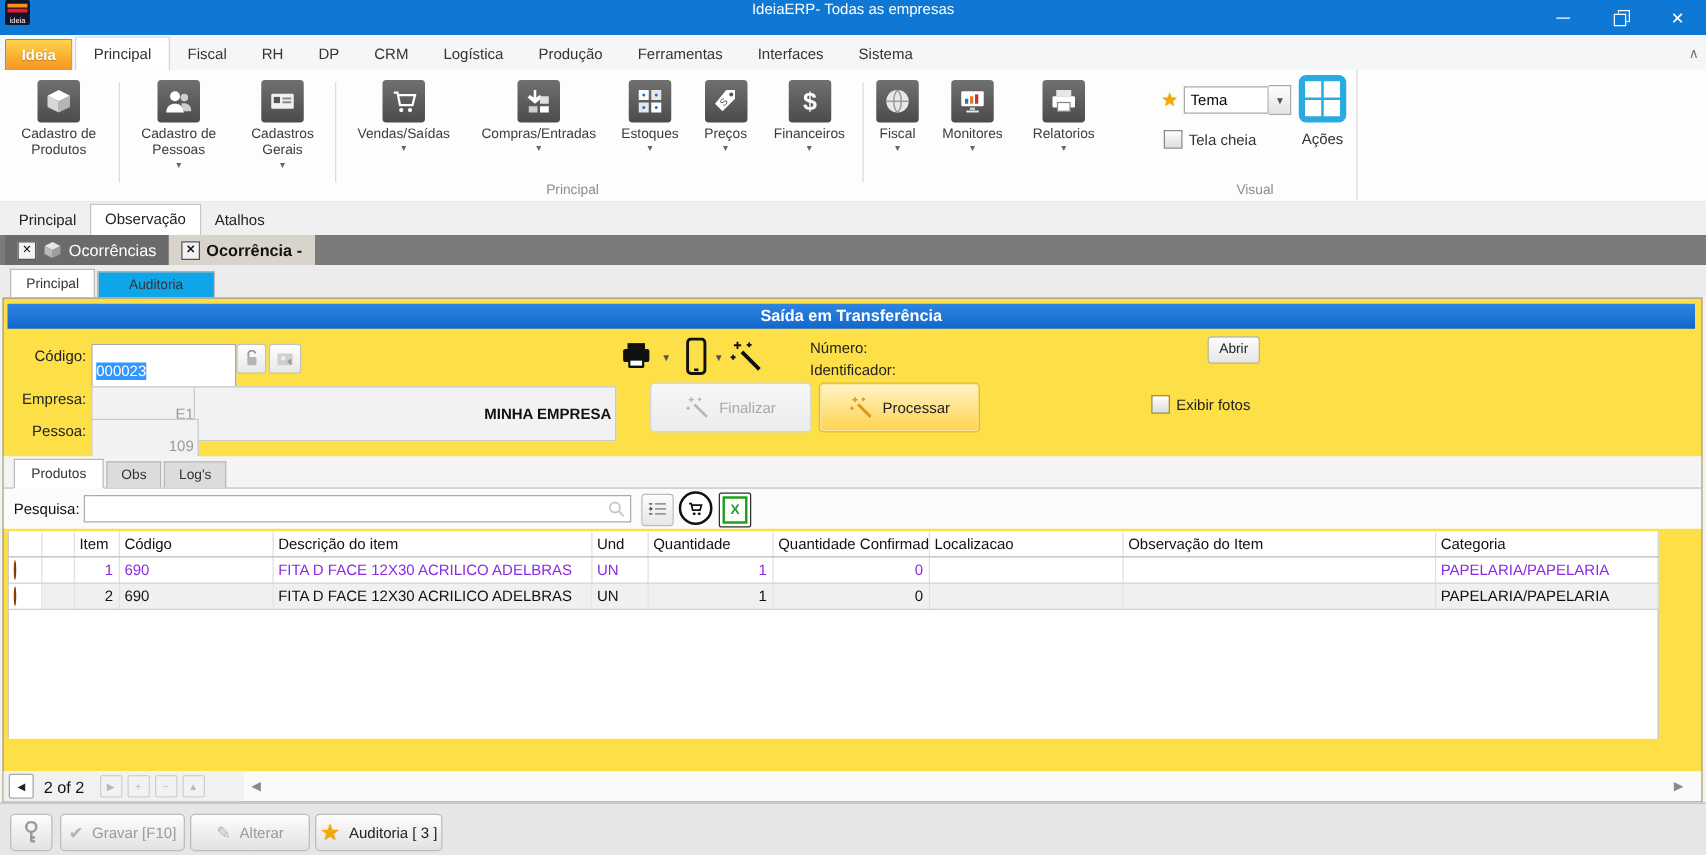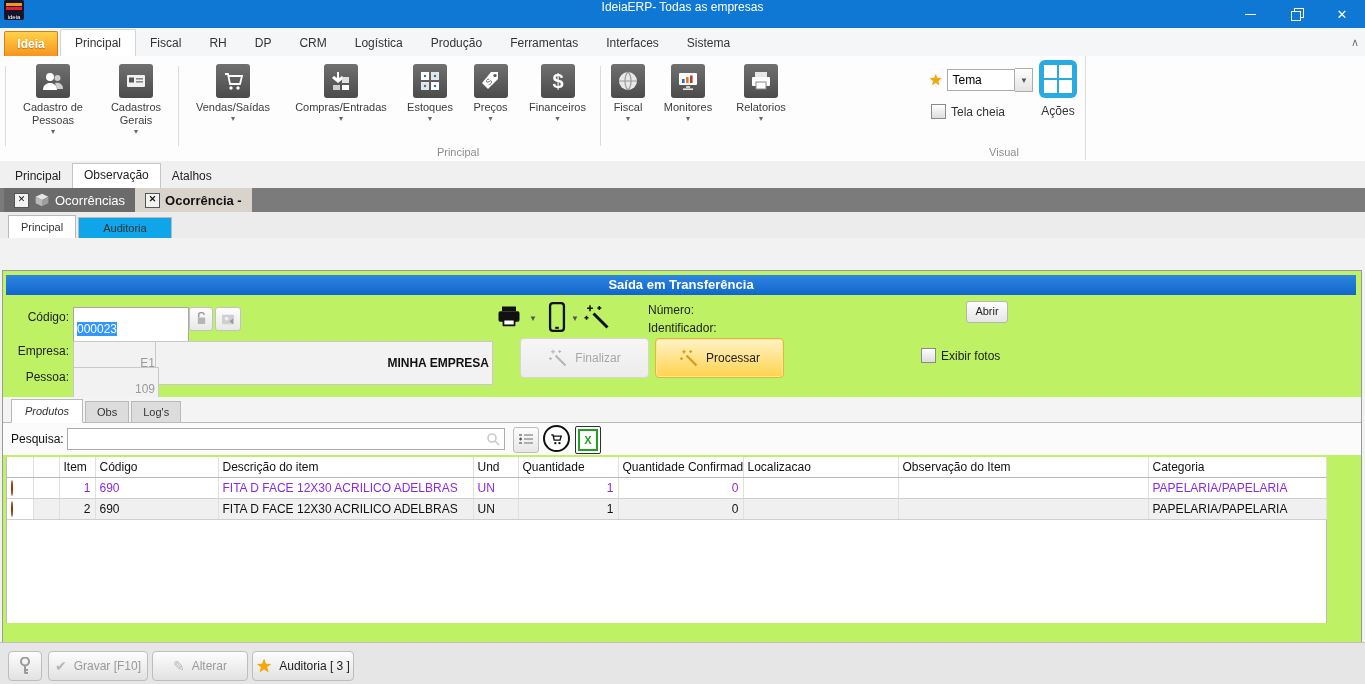--- a/index.html
+++ b/index.html
@@ -61,40 +61,40 @@
   .doctab.active{background:#d8d4cc;color:#111;font-weight:bold;}
   .closebox{width:13px;height:13px;background:#f2f2f2;border:1px solid #555;font-size:9px;line-height:11px;text-align:center;color:#111;margin-right:5px;}
   .cubeicon{margin-right:5px;display:block;}
 
   
   .pagetabs{position:absolute;left:0;top:212px;width:1365px;height:26px;background:#ececec;display:flex;align-items:flex-end;padding-left:8px;box-sizing:border-box;}
   .ptab{padding:4px 24px;font-size:11px;color:#333;background:#0ea5e9;border:1px solid #b9b9b9;border-bottom:none;margin-right:2px;}
   .ptab.active{background:#fff;padding:5px 12px;}
 
   
-  .panel{position:absolute;left:2px;top:238px;width:1360px;height:404px;background:#bef264;border:1px solid #9a9a9a;box-sizing:border-box;margin-top:32px;}
+  .panel{position:absolute;left:2px;top:238px;width:1360px;height:404px;background:#fde047;border:1px solid #9a9a9a;box-sizing:border-box;}
   .bluehdr{position:absolute;left:3px;top:4px;width:1350px;height:20px;background:linear-gradient(#2f85e0,#1166cc);color:#fff;font-weight:bold;font-size:13px;text-align:center;line-height:20px;}
 
   .formarea{position:absolute;left:0;top:24px;width:1358px;height:102px;font-size:12px;color:#111;}
   .flabel{position:absolute;width:62px;text-align:right;color:#222;}
   .finput{position:absolute;height:18px;border:1px solid #a9a9a9;background:#fff;padding:12px 3px;font-size:12px;line-height:18px;}
   .finput.disabled{background:#f2f2f2;border-color:#c9c9c9;color:#9a9a9a;text-align:right;}
   .selhl{background:#3297fd;color:#fff;}
   .toolbtn{position:absolute;width:22px;height:22px;border:1px solid #c2c2c2;border-radius:3px;background:linear-gradient(#fdfdfd,#e8e8e8);display:flex;align-items:center;justify-content:center;}
   .abrirbtn{position:absolute;left:963px;top:6px;width:40px;height:20px;border:1px solid #b5b5b5;border-radius:3px;background:linear-gradient(#fdfdfd,#e6e6e6);font-size:11px;color:#222;text-align:center;line-height:18px;}
   .bigactbtn{position:absolute;width:127px;height:38px;border-radius:4px;font-size:12px;display:flex;align-items:center;justify-content:center;gap:7px;}
   .btn-finalizar{left:517px;top:43px;background:linear-gradient(#f6f6f6,#ececec);border:1px solid #d6d6d6;color:#a8a8a8;}
   .btn-processar{left:652px;top:43px;background:linear-gradient(#fff3c8,#ffd34d);border:1px solid #e3b931;box-shadow:0 0 0 1px #f6e6a0 inset;color:#222;}
   .ddarrow{position:absolute;font-size:8px;color:#555;}
   .exibir{position:absolute;left:918px;top:53px;display:flex;align-items:center;font-size:12px;color:#222;}
 
   
   .dettabs{position:absolute;left:0;top:126px;width:1358px;height:26px;border-bottom:1px solid #b9b9b9;background:#f4f4f4;display:flex;align-items:flex-end;padding-left:8px;box-sizing:border-box;}
   .dettab{padding:4px 11px;font-size:11px;color:#333;background:#dcdcdc;border:1px solid #b9b9b9;border-bottom:none;margin-right:2px;}
-  .dettab.active{background:#fff;padding:5px 13px;margin-bottom:-1px;border-bottom:1px solid #fff;font-style:italic;}
+  .dettab.active{background:#fff;padding:5px 13px;margin-bottom:-1px;border-bottom:1px solid #fff;}
 
   
   .searchrow{position:absolute;left:0;top:152px;width:1358px;height:32px;background:#fbfbfb;}
   .searchlabel{position:absolute;left:8px;top:9px;font-size:12px;color:#111;}
   .searchinput{position:absolute;left:64px;top:5px;width:436px;height:20px;border:1px solid #ababab;background:#fff;}
   .maggy{position:absolute;right:4px;top:3px;}
   .sqbtn{position:absolute;top:4px;width:24px;height:24px;border:1px solid #bdbdbd;border-radius:3px;background:linear-gradient(#fcfcfc,#e7e7e7);display:flex;align-items:center;justify-content:center;}
   .cartcircle{position:absolute;left:540px;top:2px;width:27px;height:27px;border-radius:50%;border:2.5px solid #111;background:#fff;display:flex;align-items:center;justify-content:center;box-sizing:border-box;}
   .excelbtn{position:absolute;left:572px;top:3px;width:24px;height:26px;border:1.5px solid #2f2f2f;border-radius:2px;background:#fff;display:flex;align-items:center;justify-content:center;}
   .excelinner{width:16px;height:18px;border:2px solid #21a121;display:flex;align-items:center;justify-content:center;font-size:11px;font-weight:bold;color:#21a121;}
@@ -164,20 +164,30 @@
     <div class="rtab">Produção</div>
     <div class="rtab">Ferramentas</div>
     <div class="rtab">Interfaces</div>
     <div class="rtab">Sistema</div>
     <div class="ribbon-collapse">∧</div>
   </div>
 
   <div class="ribbonbody">
     <div class="rgroup-main">
       <div class="bigbtns">
+        <div class="bigbtn" style="width:88px">
+          <div class="btile">
+              <svg class="icon" width="24" height="24" viewBox="0 0 24 24">
+                <path d="M12 3 21 7.5 12 12 3 7.5z" fill="#fff"></path>
+                <path d="M3 7.5 12 12v9L3 16.5z" fill="#d8d8d8"></path>
+                <path d="M21 7.5 12 12v9l9-4.5z" fill="#b5b5b5"></path>
+              </svg>
+            </div>
+          <div class="blabel">Cadastro de Produtos</div>
+        </div>
         <div style="position:relative;width:6px">
             <div class="vsep" style="left:3px"></div>
           </div>
         <div class="bigbtn" style="width:88px">
           <div class="btile">
               <svg class="icon" width="24" height="24" viewBox="0 0 24 24">
                 <circle cx="9" cy="8" r="4" fill="#fff"></circle>
                 <path d="M2 21c0-5 3.5-7 7-7s7 2 7 7z" fill="#fff"></path>
                 <circle cx="16.5" cy="9" r="3" fill="#cfcfcf"></circle>
                 <path d="M14 14c3-1 8 0 8 6h-6" fill="#cfcfcf"></path>

